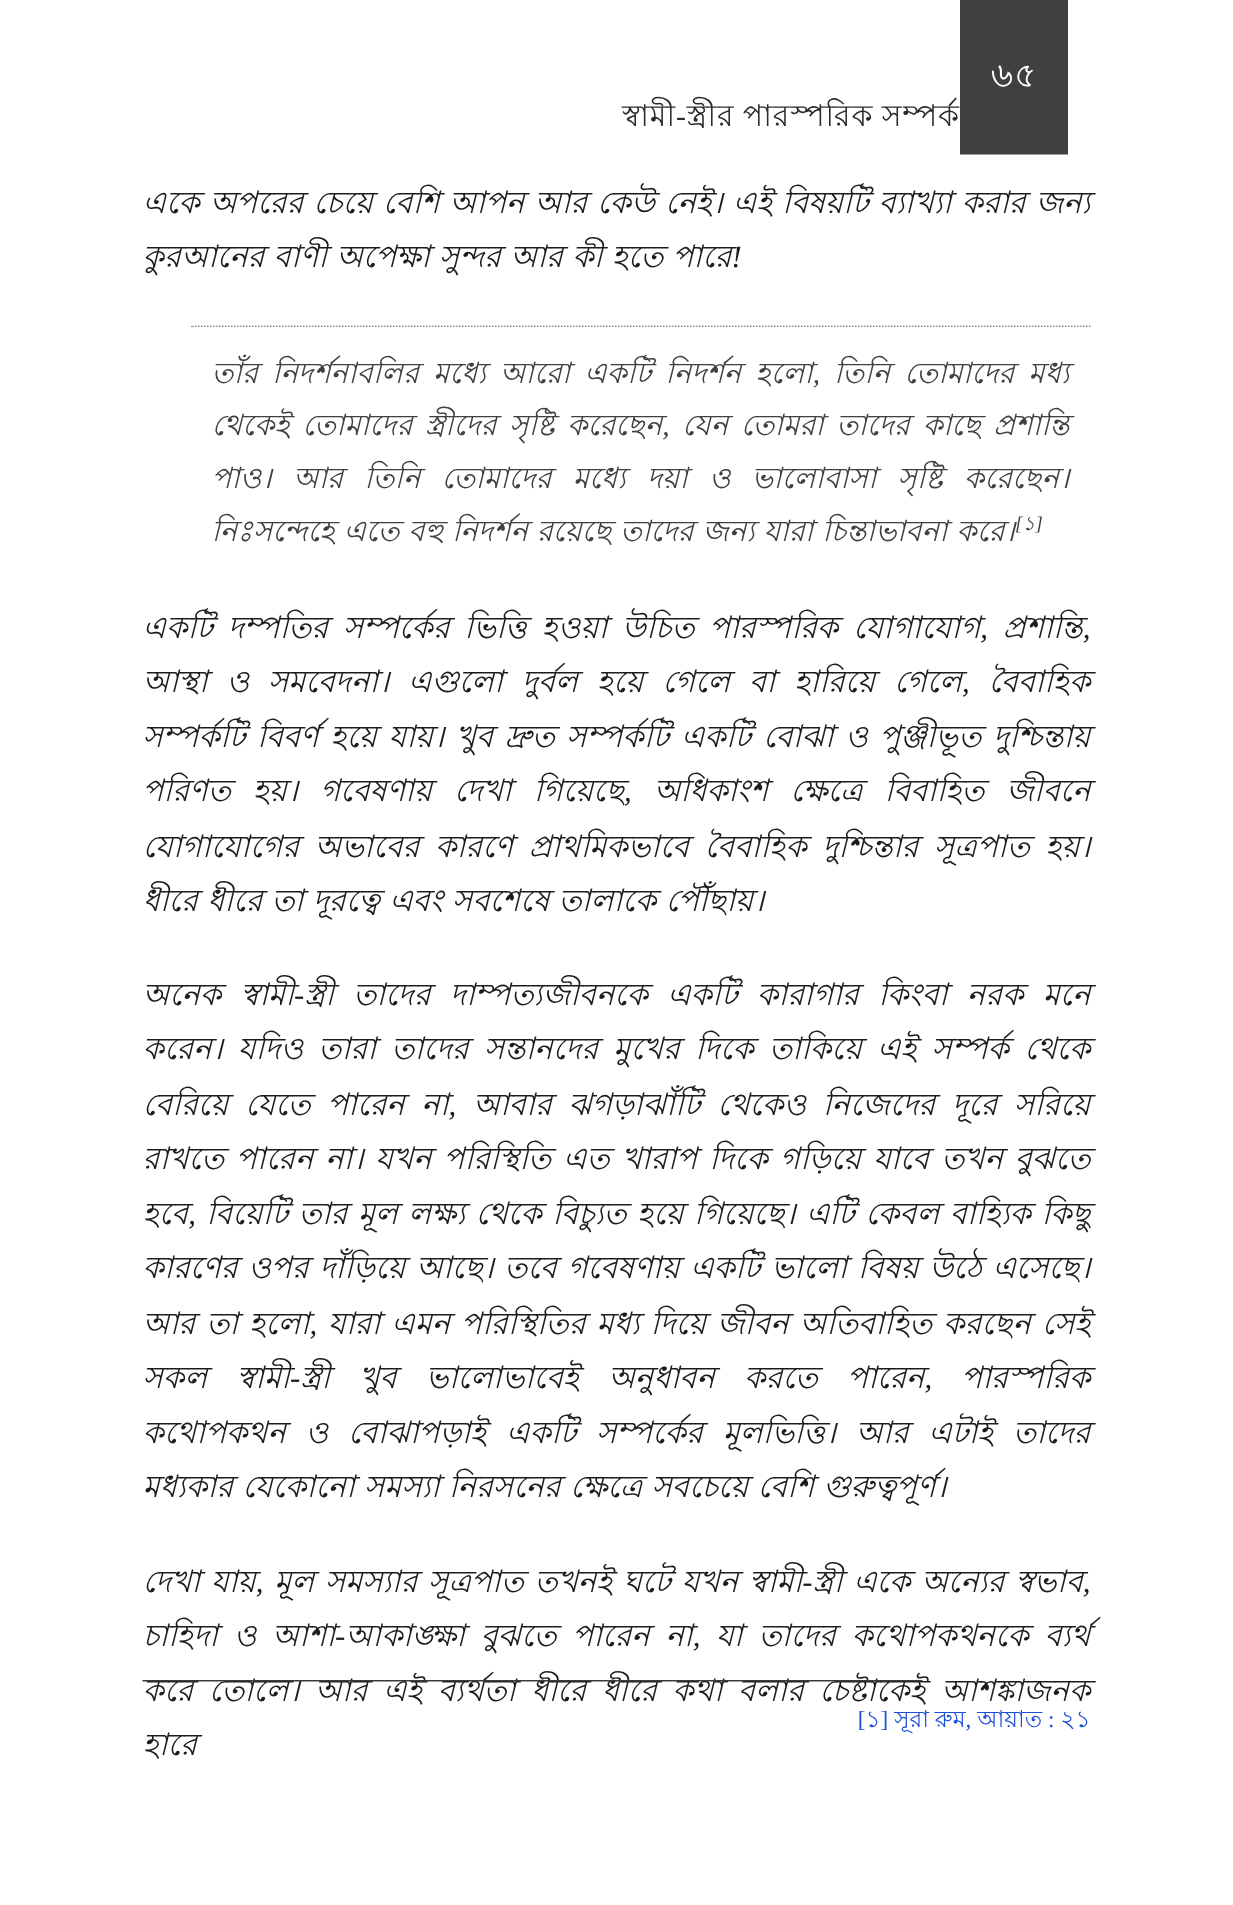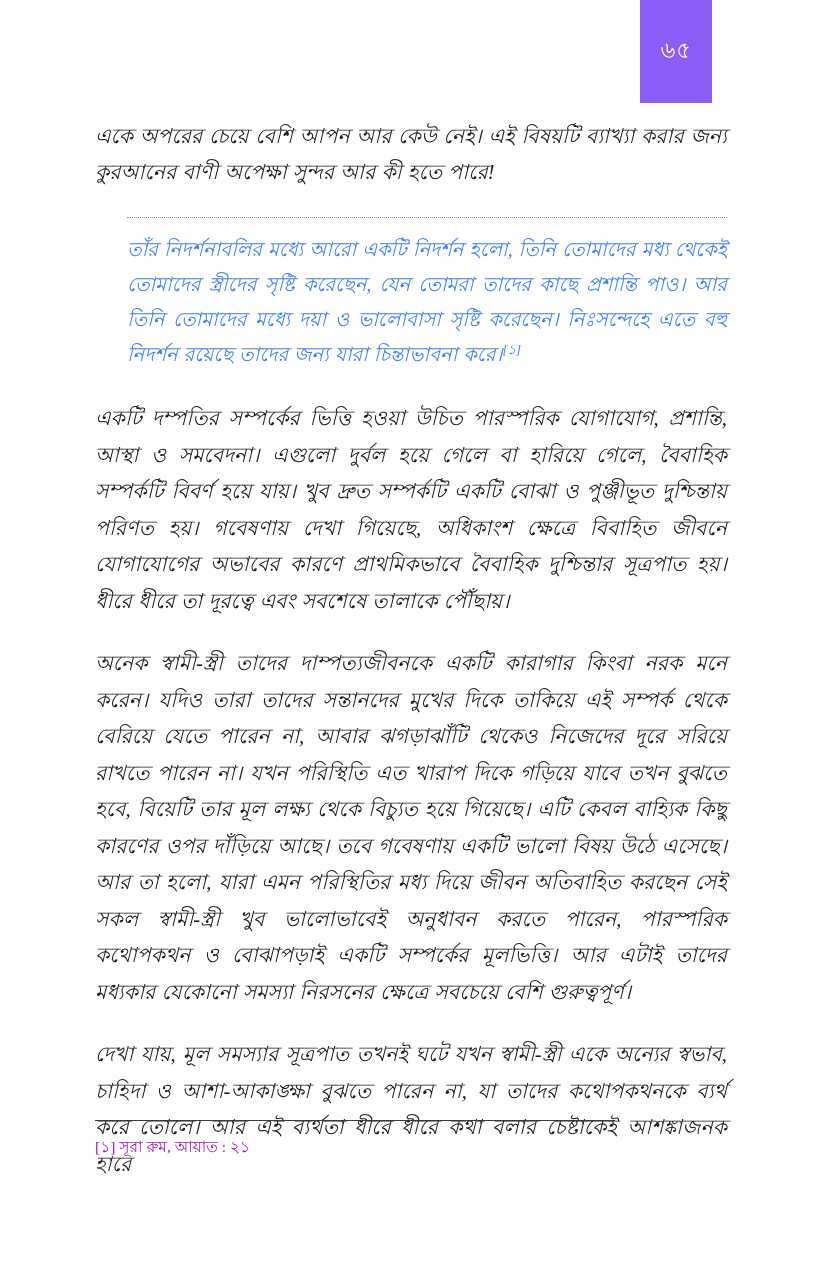--- a/index.html
+++ b/index.html
@@ -27,21 +27,21 @@
     left: 0;
     right: 0;
     height: 110px;
   }
   .page-number-box {
     position: absolute;
     top: 0;
     right: 110px;
     width: 72px;
     height: 103px;
-    background: #8b5cf6;
+    background: #404040;
     color: #ffffff;
     display: flex;
     align-items: center;
     justify-content: center;
     font-size: 23px;
     letter-spacing: 0.5px;
   }
   .running-title {
     position: absolute;
     top: 62px;
@@ -82,22 +82,22 @@
   .quote-rule {
     border-top: 1.5px dotted #8a8a8a;
     height: 0;
     margin: 0 0 14px 0;
     width: 100%;
   }
   .quote-text {
     font-size: 19.5px;
     line-height: 1.80;
     text-align: justify;
-    color: #3b82f6;
-    margin: 0;
+    color: #404040;
+    margin: 14px;
     word-spacing: 1px;
   }
   .quote-ref {
     font-size: 13px;
     vertical-align: super;
   }
 
   
   .footnote-area {
     position: absolute;
@@ -105,31 +105,33 @@
     bottom: 112px;
     width: 632px;
   }
   .footnote-rule {
     border-top: 1.2px solid #3b3b3b;
     width: 520px;
     margin: 0 0 14px 0;
   }
   .footnote-text {
     font-size: 15.5px;
-    color: #a21caf;
+    color: #1d4ed8;
     line-height: 1.5;
     margin: 0;
+    text-align: right;
   }
 </style>
 </head>
 <body>
 
 <div class="page">
 
   <div class="header">
+    <div class="running-title">স্বামী-স্ত্রীর পারস্পরিক সম্পর্ক</div>
     <div class="page-number-box">৬৫</div>
   </div>
 
   <div class="content">
 
     <p class="body-text">একে অপরের চেয়ে বেশি আপন আর কেউ নেই। এই বিষয়টি ব্যাখ্যা করার জন্য কুরআনের বাণী অপেক্ষা সুন্দর আর কী হতে পারে!</p>
 
     <div class="quote-block">
       <div class="quote-rule"></div>
       <p class="quote-text"><span>তাঁর নিদর্শনাবলির মধ্যে আরো একটি নিদর্শন হলো, তিনি তোমাদের মধ্য থেকেই তোমাদের স্ত্রীদের সৃষ্টি করেছেন, যেন তোমরা তাদের কাছে প্রশান্তি পাও। আর তিনি তোমাদের মধ্যে দয়া ও ভালোবাসা সৃষ্টি করেছেন। নিঃসন্দেহে এতে বহু নিদর্শন রয়েছে তাদের জন্য যারা চিন্তাভাবনা করে।</span><span class="quote-ref">[১]</span></p>

